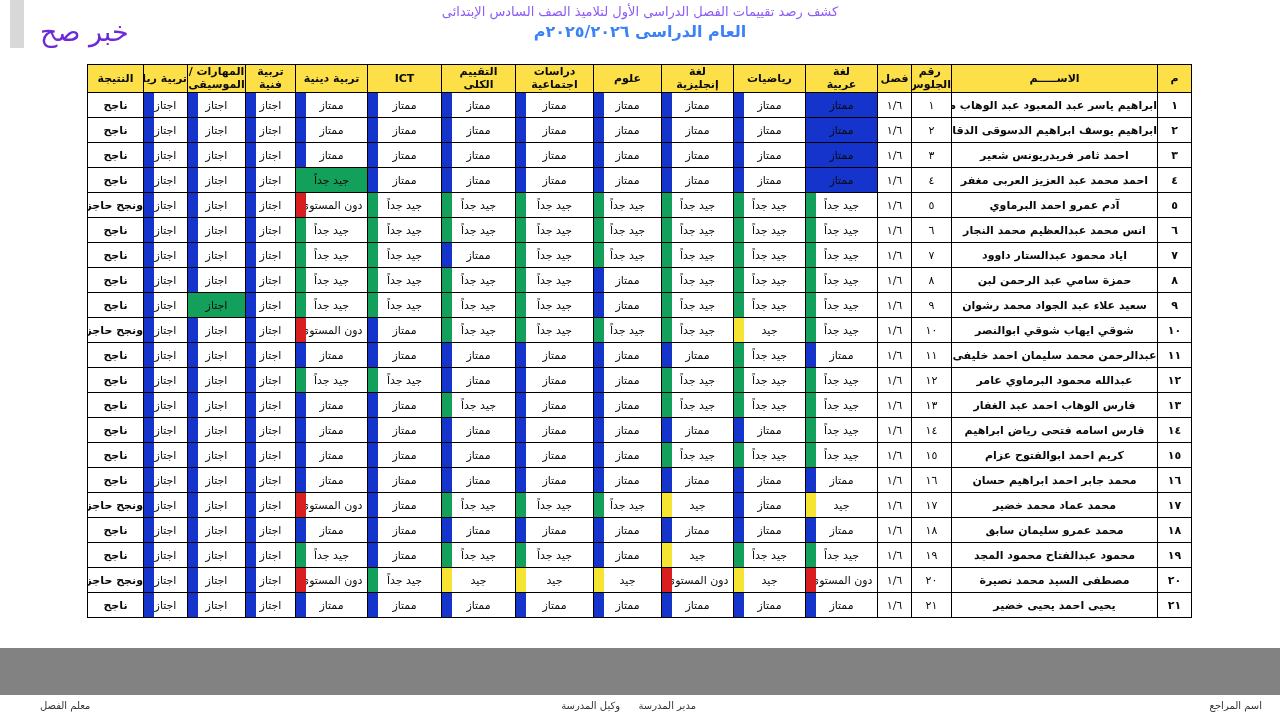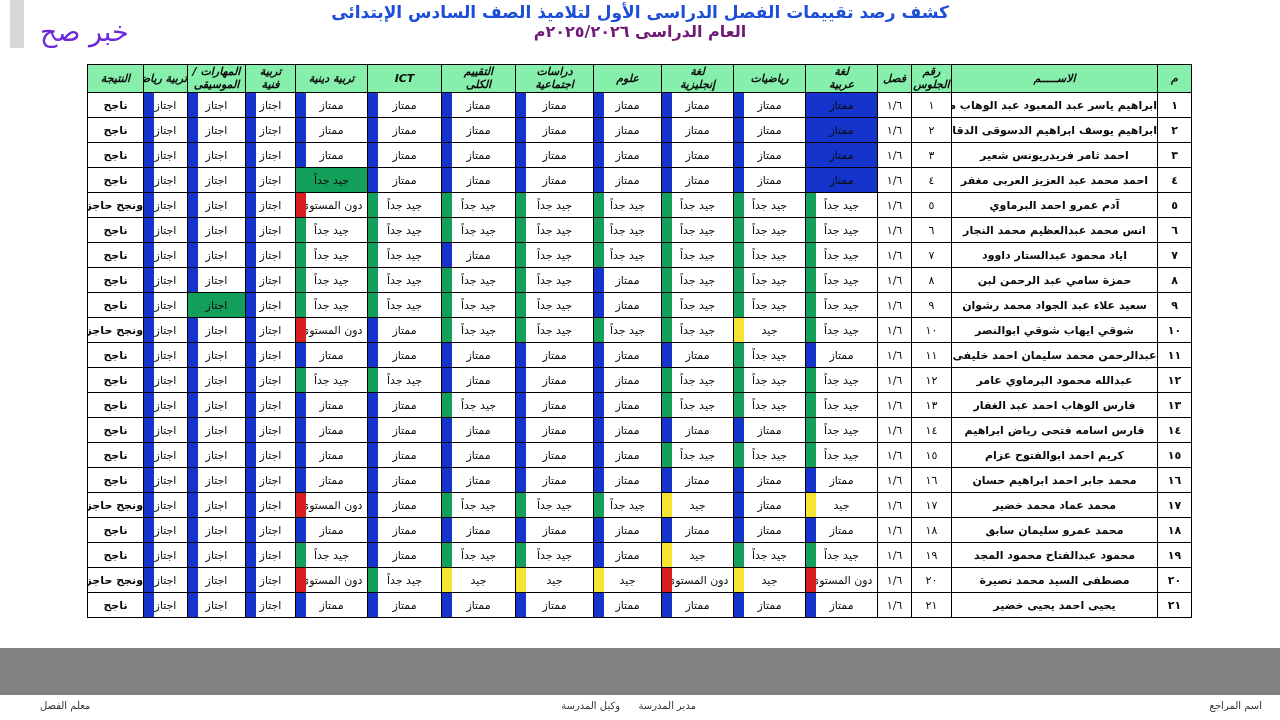--- a/index.html
+++ b/index.html
@@ -32,30 +32,30 @@
     letter-spacing: 1px;
     direction: rtl;
   }
   .title-block {
     position: absolute;
     top: 2px; left: 0; right: 0;
     text-align: center;
     direction: rtl;
   }
   .title-line1 {
-    font-size: 17px;
-    font-weight: bold;
-    color: #1d4ed8;
+    font-size: 13px;
+    font-weight: normal;
+    color: #8b5cf6;
     line-height: 20px;
     white-space: nowrap;
   }
   .title-line2 {
     font-size: 16px;
     font-weight: bold;
-    color: #701a75;
+    color: #3b82f6;
     line-height: 20px;
     white-space: nowrap;
   }
   .table-wrap {
     position: absolute;
     top: 64px;
     left: 88px;
     right: 88px;
   }
   table.grades {
@@ -70,26 +70,25 @@
     text-align: center;
     vertical-align: middle;
     font-size: 11px;
     color: #0b0b0b;
     padding: 0;
     height: 25px;
     overflow: hidden;
     white-space: nowrap;
   }
   thead th {
-    background: #86efac;
+    background: #fde047;
     font-weight: bold;
     height: 68px;
     font-size: 12.5px;
     line-height: 14px;
-    font-style: italic;
   }
   thead th.vert {
     font-size: 11px;
   }
   thead th.vert span {
     display: inline-block;
     white-space: pre-line;
     line-height: 13px;
   }
   th.col-m      { width: 34px; }

